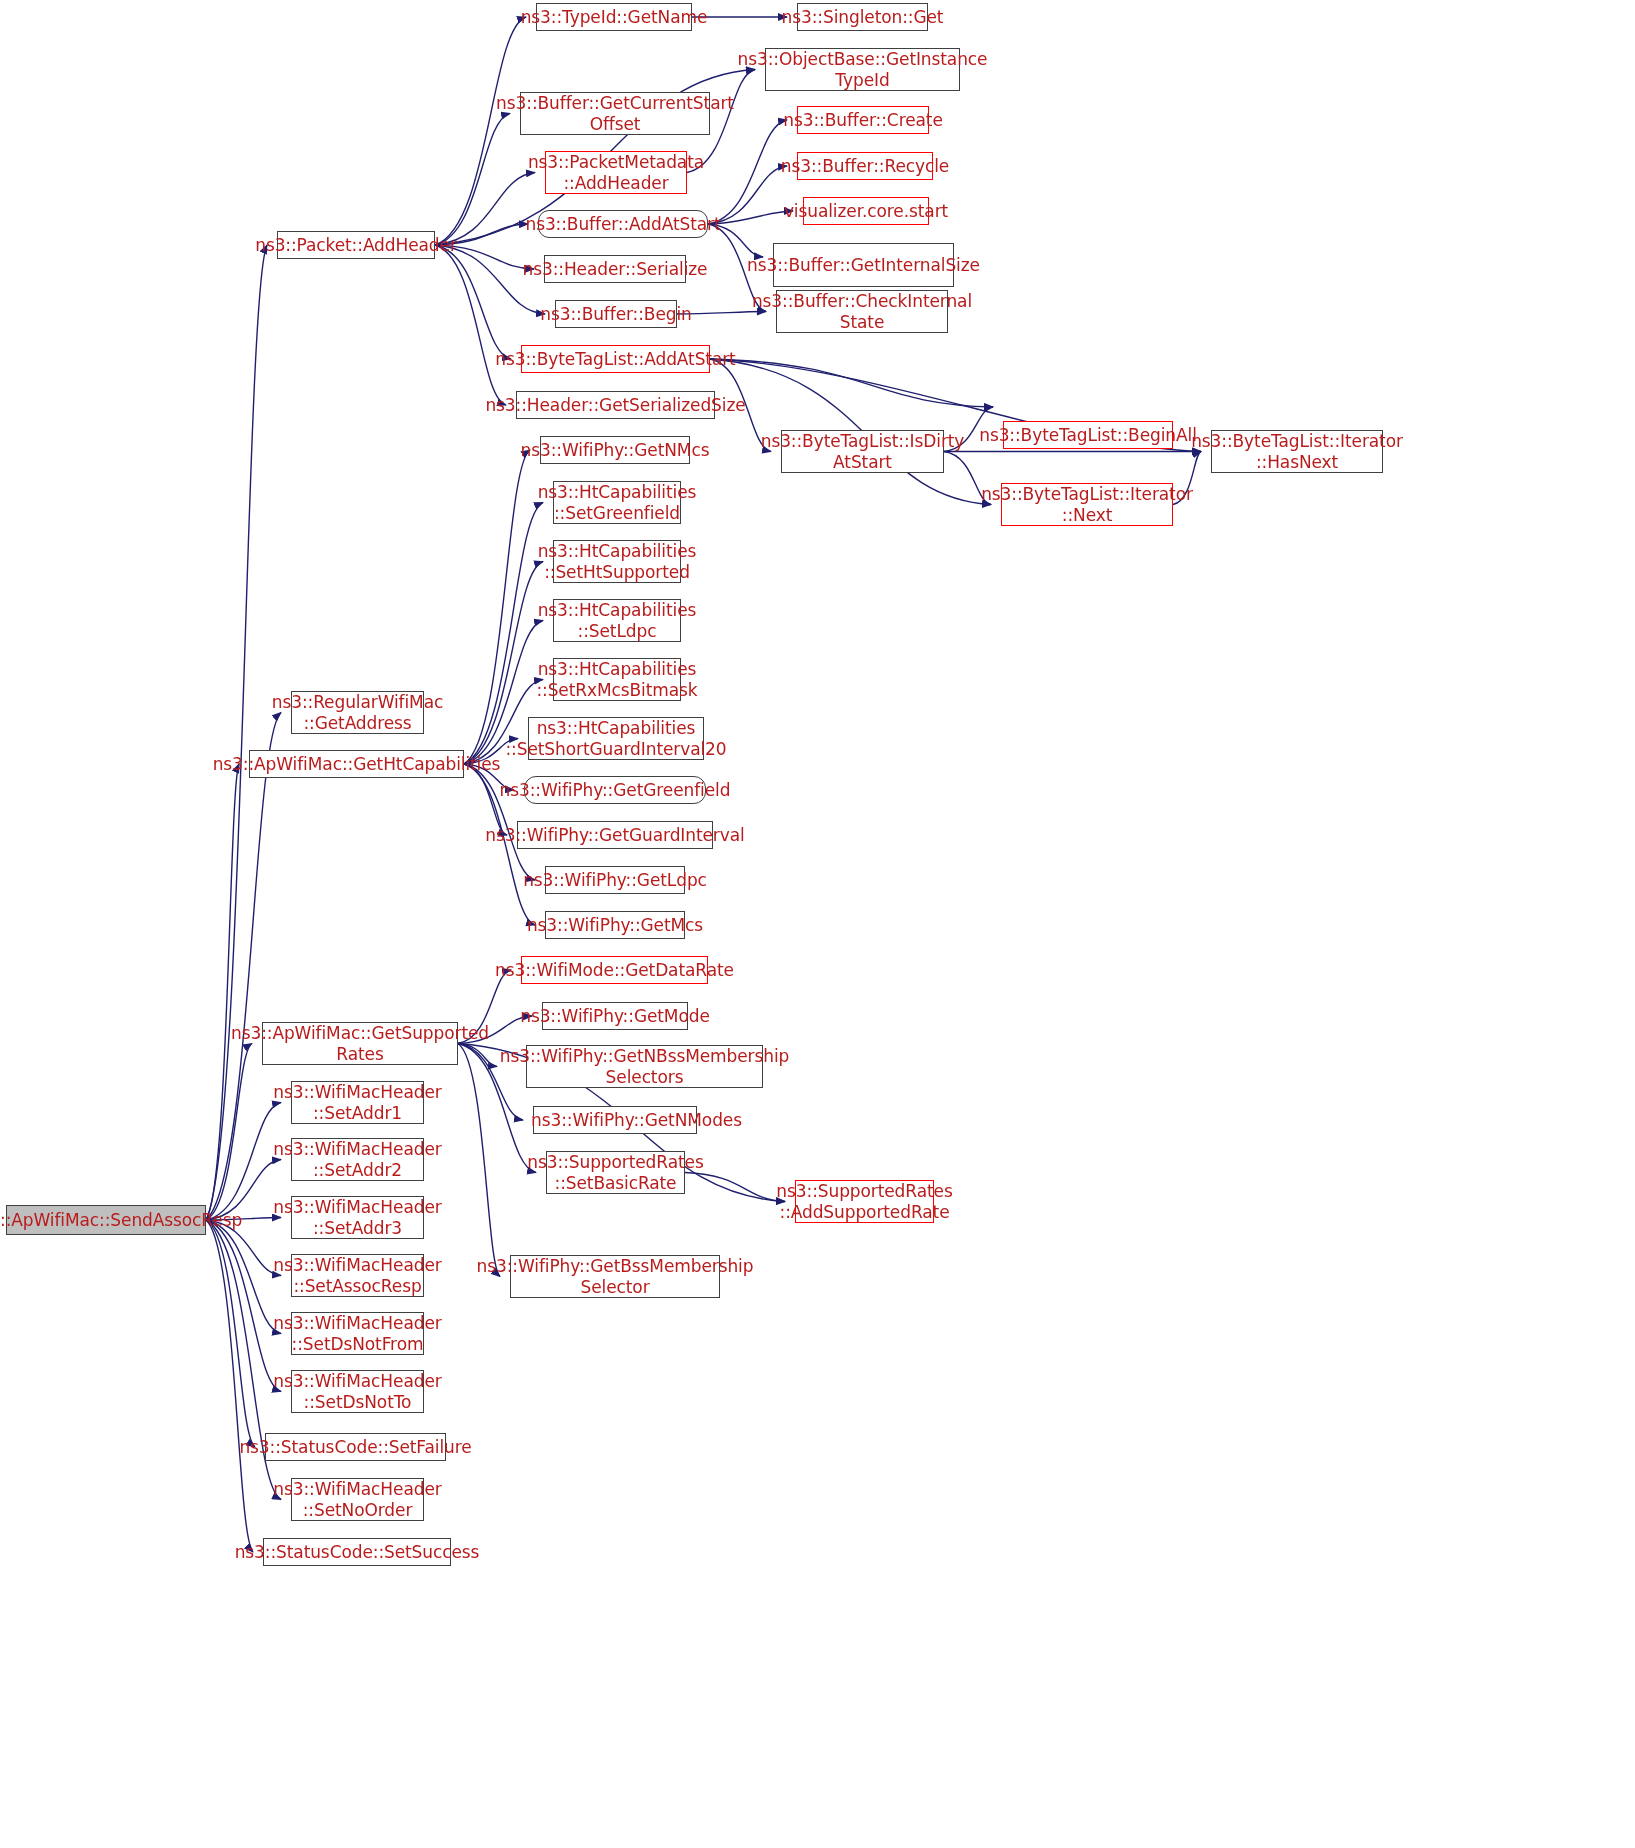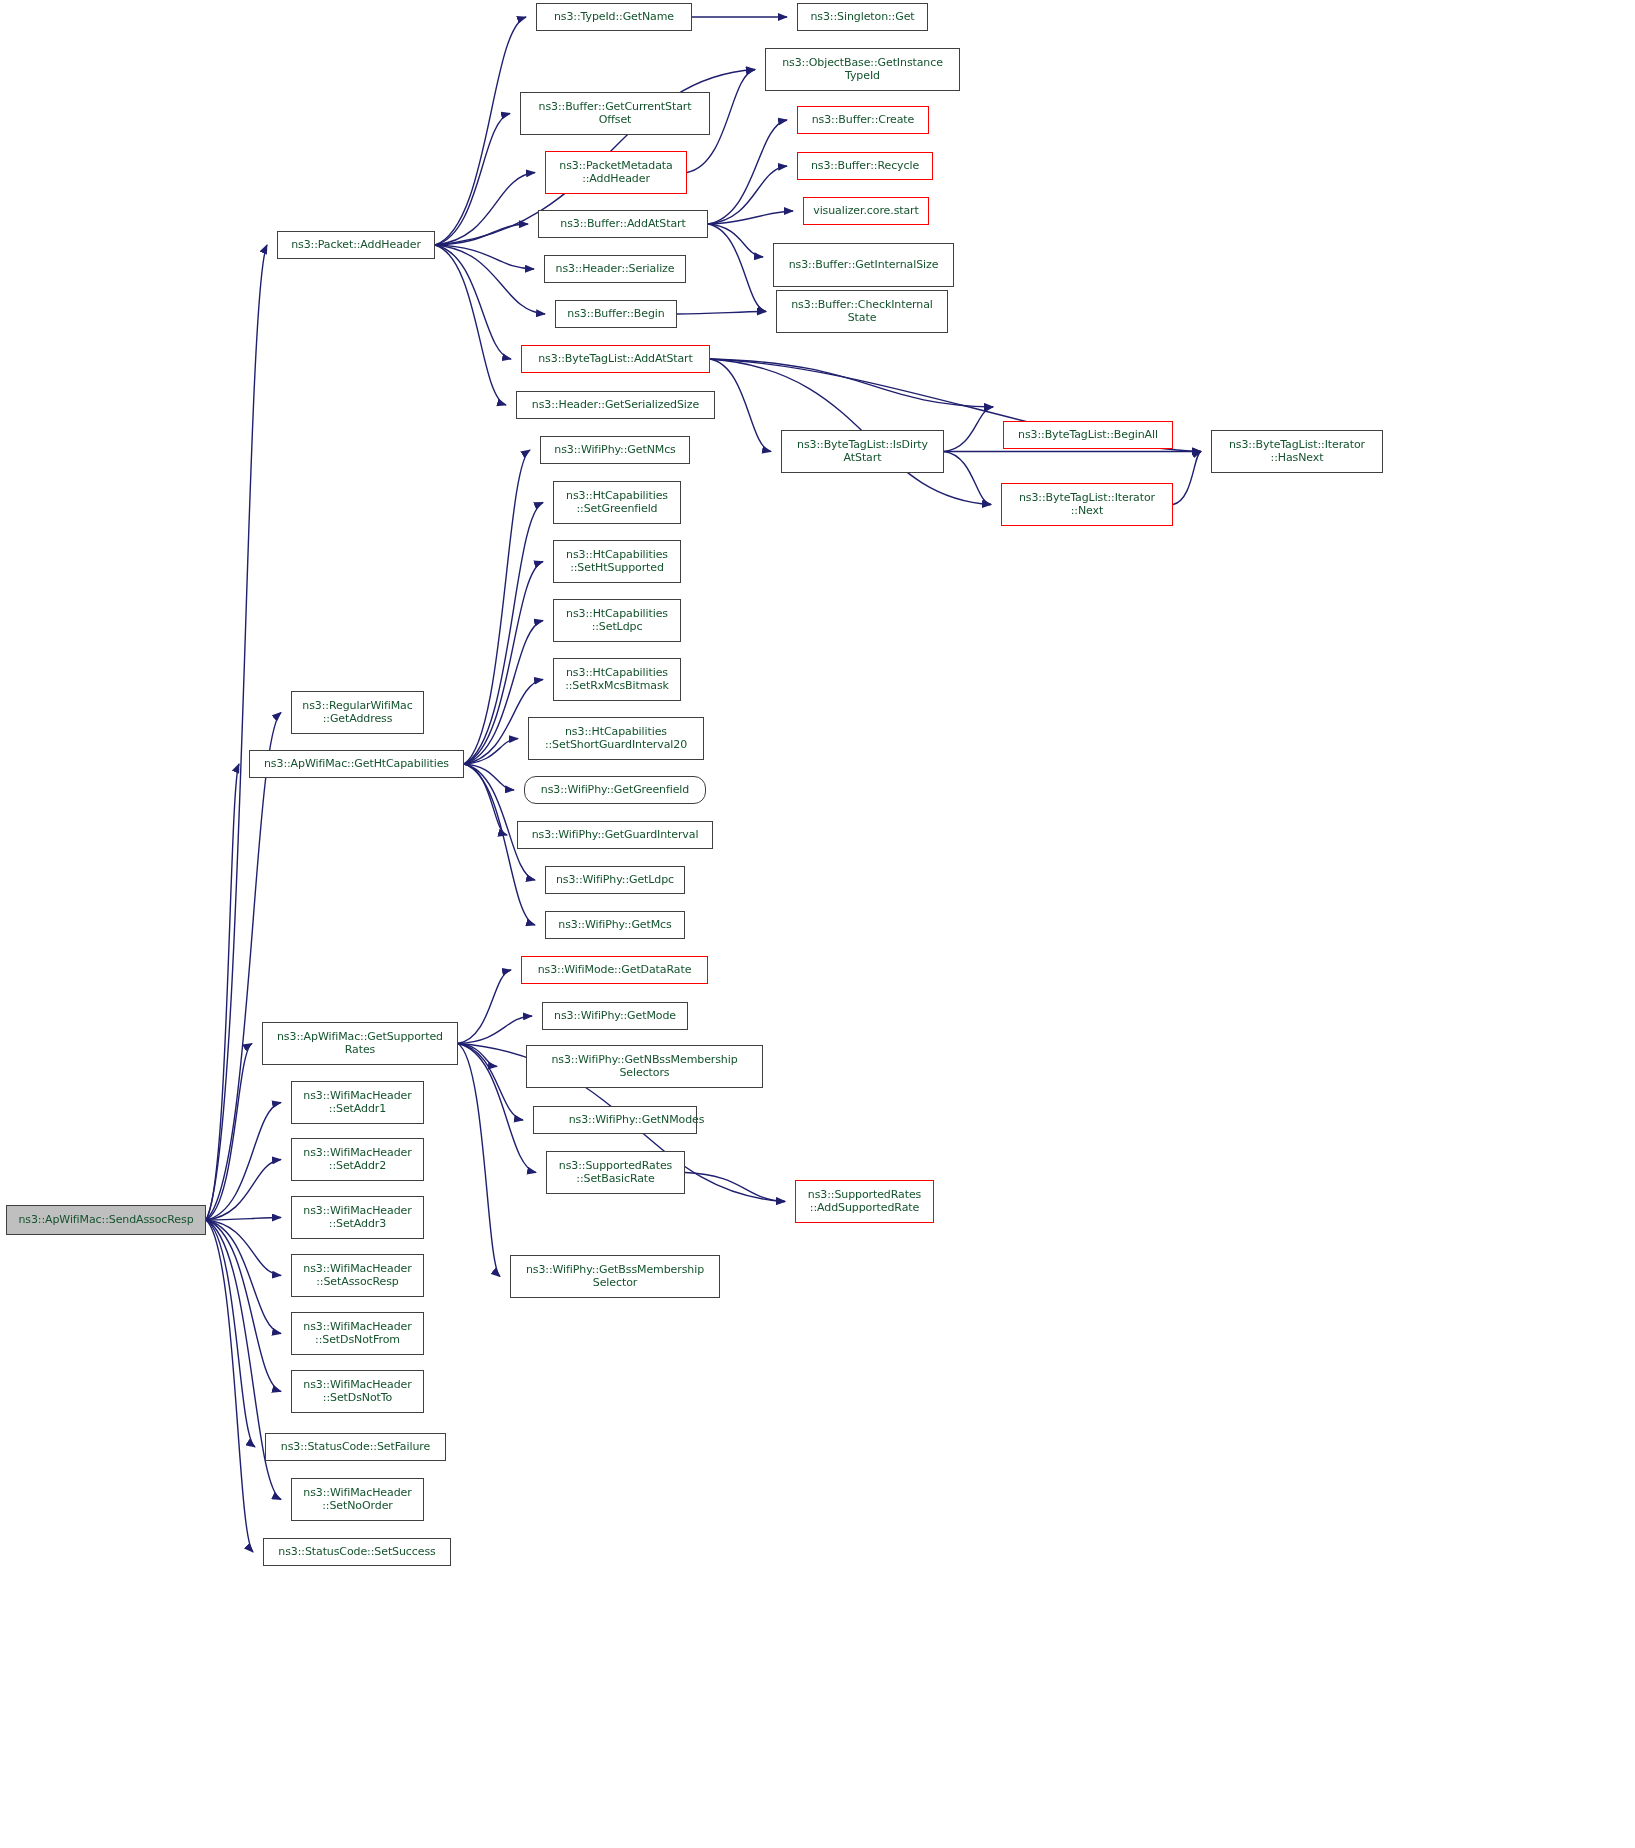--- a/index.html
+++ b/index.html
@@ -25,22 +25,22 @@
   }
   .node {
     position: absolute;
     box-sizing: border-box;
     display: flex;
     align-items: center;
     justify-content: center;
     text-align: center;
     background: #ffffff;
     border: 1px solid #404040;
-    color: #14532d;
-    font-size: 11px;
+    color: #b91c1c;
+    font-size: 17px;
     line-height: 1.18;
     letter-spacing: -0.1px;
     white-space: pre-line;
     padding: 0 3px;
   }
   .node.red {
     border: 1px solid #ff0000;
   }
   .node.root {
     background: #bfbfbf;
@@ -123,21 +123,21 @@
       <div class="node" style="left: 797px; top: 3px; width: 131px; height: 28px;">ns3::Singleton::Get</div>
       <div class="node" style="left: 765px; top: 48px; width: 195px; height: 43px;">ns3::ObjectBase::GetInstance
 TypeId</div>
       <div class="node" style="left: 520px; top: 92px; width: 190px; height: 43px;">ns3::Buffer::GetCurrentStart
 Offset</div>
       <div class="node red" style="left: 545px; top: 151px; width: 142px; height: 43px;">ns3::PacketMetadata
 ::AddHeader</div>
       <div class="node red" style="left: 797px; top: 106px; width: 132px; height: 28px;">ns3::Buffer::Create</div>
       <div class="node red" style="left: 797px; top: 152px; width: 136px; height: 28px;">ns3::Buffer::Recycle</div>
       <div class="node red" style="left: 803px; top: 197px; width: 126px; height: 28px;">visualizer.core.start</div>
-      <div class="node" style="left: 538px; top: 210px; width: 170px; height: 28px;">ns3::Buffer::AddAtStart</div>
+      <div class="node" style="left: 538px; top: 210px; width: 170px; height: 28px; border-radius: 11px;">ns3::Buffer::AddAtStart</div>
       <div class="node" style="left: 773px; top: 243px; width: 181px; height: 44px;">ns3::Buffer::GetInternalSize</div>
       <div class="node" style="left: 544px; top: 255px; width: 142px; height: 28px;">ns3::Header::Serialize</div>
       <div class="node" style="left: 776px; top: 290px; width: 172px; height: 43px;">ns3::Buffer::CheckInternal
 State</div>
       <div class="node" style="left: 555px; top: 300px; width: 122px; height: 28px;">ns3::Buffer::Begin</div>
       <div class="node red" style="left: 521px; top: 345px; width: 189px; height: 28px;">ns3::ByteTagList::AddAtStart</div>
       <div class="node" style="left: 516px; top: 391px; width: 199px; height: 28px;">ns3::Header::GetSerializedSize</div>
       <div class="node red" style="left: 1003px; top: 393px; width: 170px; height: 28px; margin-top: 28px;">ns3::ByteTagList::BeginAll</div>
       <div class="node" style="left: 781px; top: 430px; width: 163px; height: 43px;">ns3::ByteTagList::IsDirty
 AtStart</div>

